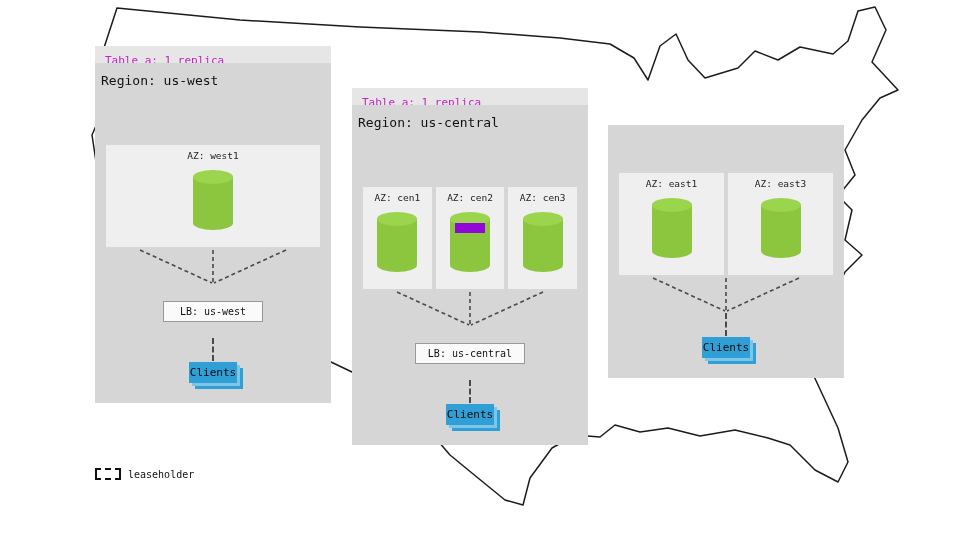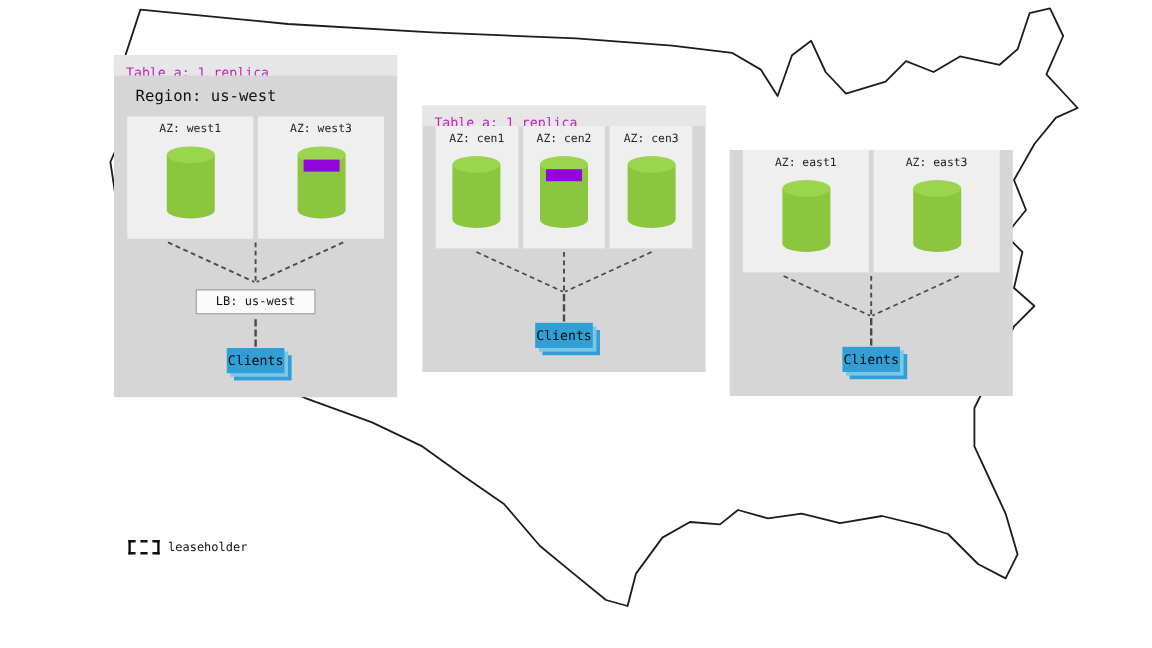--- a/index.html
+++ b/index.html
@@ -8,46 +8,46 @@
     background:#ffffff;
     font-family:"DejaVu Sans Mono","Liberation Mono",monospace;
   }
   .map-svg{position:absolute;left:0;top:0;}
   .panel{position:absolute;width:236px;background:#d6d6d6;padding-bottom:20px;}
   .panel-header{
     height:17px;background:#e6e6e6;color:#c322c3;
     font-size:11px;line-height:30px;padding-left:10px;
     white-space:nowrap;overflow:hidden;
   }
-  .region-title{font-size:13px;color:#111;padding:10px 18px 9px;white-space:nowrap;}
-  .az-row{display:flex;gap:4px;padding:0 11px;}
+  .region-title{font-size:13px;color:#111;padding:10px 6px 9px;white-space:nowrap;}
+  .az-row{display:flex;gap:4px;padding:0 11px;margin-top:48px;}
   .az{
     flex:1;background:#efefef;height:102px;box-sizing:border-box;
     display:flex;flex-direction:column;align-items:center;padding-top:5px;
   }
   .az-label{font-size:9.5px;color:#222;white-space:nowrap;}
   .cyl-wrap{position:relative;margin-top:7px;width:44px;height:64px;}
   .band{
     position:absolute;left:50%;transform:translateX(-50%);
     top:13px;width:30px;height:10px;background:#9106d8;
   }
   .band.leaseholder{border:2px dashed #000;height:8px;top:12px;}
   .conn{display:block;}
   .lb{
-    margin:4px auto;width:fit-content;min-width:100px;text-align:center;
+    margin:16px auto;width:fit-content;min-width:100px;text-align:center;
     background:#fafafa;border:1px solid #999;color:#111;
     font-size:10px;padding:4px 12px;box-sizing:border-box;white-space:nowrap;
   }
   .drop{width:0;height:23px;border-left:2px dashed #4a4a4a;margin:0 auto;}
   .clients{
     margin:1px auto 0;width:48px;text-align:center;position:relative;
     background:#2f9fd6;color:#0a0a0a;font-size:11px;padding:4px 0;
     box-shadow:3px 3px 0 0 #7ec6e8, 6px 6px 0 0 #2f9fd6;
   }
-  .legend{position:absolute;left:95px;top:450px;display:flex;align-items:center;gap:7px;margin-left:12px;}
+  .legend{position:absolute;left:95px;top:468px;display:flex;align-items:center;gap:7px;}
   .legend-swatch{width:26px;height:12px;border:2px dashed #111;background:#fff;box-sizing:border-box;}
   .legend-label{font-size:10px;color:#111;}
 </style>
 </head>
 <body>
 
 <svg class="map-svg" width="960" height="540" viewBox="0 0 960 540">
   <path d="M117,8 L240,20 L360,27 L480,32 L560,38 L610,44 L634,58 L648,80 L660,46 L676,34
        L688,60 L705,78 L738,68 L755,51 L778,60 L800,47 L833,54 L848,41 L858,11 L875,7
        L886,30 L872,62 L898,90 L880,98 L862,120 L845,150 L855,175 L838,196 L852,210
@@ -64,43 +64,34 @@
   <div class="az-row">
     <div class="az">
       <div class="az-label">AZ: west1</div>
       <div class="cyl-wrap">
         <svg width="44" height="64" viewBox="0 0 44 64">
           <path d="M2 9 L2 55 A20 7 0 0 0 42 55 L42 9 Z" fill="#8cc63e"></path>
           <ellipse cx="22" cy="9" rx="20" ry="7" fill="#9bd44d"></ellipse>
         </svg>
       </div>
     </div>
-    <div class="az">
-      <div class="az-label">AZ: west3</div>
-      <div class="cyl-wrap">
-        <svg width="44" height="64" viewBox="0 0 44 64">
-          <path d="M2 9 L2 55 A20 7 0 0 0 42 55 L42 9 Z" fill="#8cc63e"></path>
-          <ellipse cx="22" cy="9" rx="20" ry="7" fill="#9bd44d"></ellipse>
-        </svg>
-        <div class="band"></div>
-      </div>
-    </div>
   </div>
   <svg class="conn" width="236" height="38" viewBox="0 0 236 38">
     <line x1="45" y1="3" x2="117" y2="36" stroke="#4a4a4a" stroke-width="1.6" stroke-dasharray="4 3"></line>
     <line x1="118" y1="3" x2="118" y2="36" stroke="#4a4a4a" stroke-width="1.6" stroke-dasharray="4 3"></line>
     <line x1="191" y1="3" x2="119" y2="36" stroke="#4a4a4a" stroke-width="1.6" stroke-dasharray="4 3"></line>
   </svg>
   <div class="lb">LB: us-west</div>
   <div class="drop"></div>
   <div class="clients">Clients</div>
 </div>
 
 <div class="panel" style="left:352px;top:88px;">
   <div class="panel-header">Table a: 1 replica</div>
+  <div class="region-title">Region: us-central</div>
   <div class="az-row">
     <div class="az">
       <div class="az-label">AZ: cen1</div>
       <div class="cyl-wrap">
         <svg width="44" height="64" viewBox="0 0 44 64">
           <path d="M2 9 L2 55 A20 7 0 0 0 42 55 L42 9 Z" fill="#8cc63e"></path>
           <ellipse cx="22" cy="9" rx="20" ry="7" fill="#9bd44d"></ellipse>
         </svg>
       </div>
     </div>
@@ -122,20 +113,21 @@
           <ellipse cx="22" cy="9" rx="20" ry="7" fill="#9bd44d"></ellipse>
         </svg>
       </div>
     </div>
   </div>
   <svg class="conn" width="236" height="38" viewBox="0 0 236 38">
     <line x1="45" y1="3" x2="117" y2="36" stroke="#4a4a4a" stroke-width="1.6" stroke-dasharray="4 3"></line>
     <line x1="118" y1="3" x2="118" y2="36" stroke="#4a4a4a" stroke-width="1.6" stroke-dasharray="4 3"></line>
     <line x1="191" y1="3" x2="119" y2="36" stroke="#4a4a4a" stroke-width="1.6" stroke-dasharray="4 3"></line>
   </svg>
+  <div class="lb">LB: us-central</div>
   <div class="drop"></div>
   <div class="clients">Clients</div>
 </div>
 
 <div class="panel" style="left:608px;top:125px;">
   <div class="az-row">
     <div class="az">
       <div class="az-label">AZ: east1</div>
       <div class="cyl-wrap">
         <svg width="44" height="64" viewBox="0 0 44 64">

